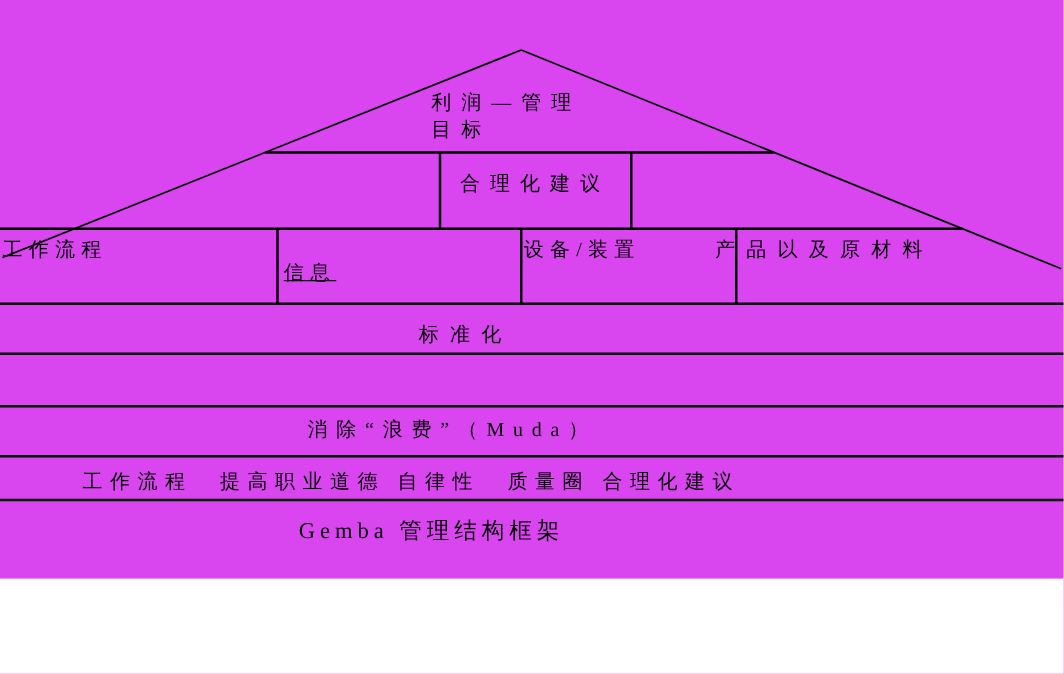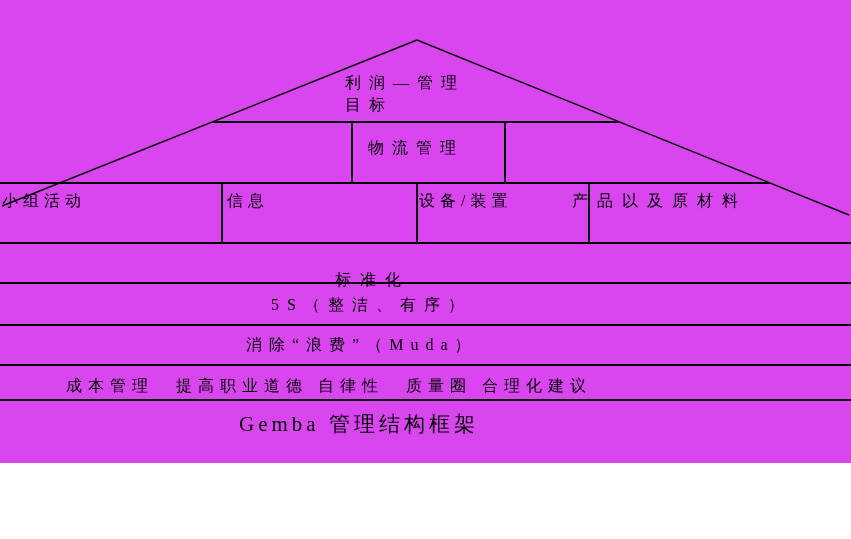--- a/index.html
+++ b/index.html
@@ -26,28 +26,28 @@
     font-size: 16px;
     line-height: 22px;
     white-space: pre-line;
     color: #000000;
   }
   .apex-label      { left: 345px; top: 72px;  letter-spacing: 8px; }
   .cell-quality    { left: 194px; top: 135px; letter-spacing: 8px; }
   .cell-cost       { left: 368px; top: 137px; letter-spacing: 8px; }
   .cell-logistics  { left: 540px; top: 137px; letter-spacing: 8px; }
   .cell-workflow   { left: 2px;   top: 190px; letter-spacing: 5px; }
-  .cell-info       { left: 227px; top: 190px; letter-spacing: 5px; }
+  .cell-info       { left: 227px; top: 208px; letter-spacing: 5px; text-decoration: underline; }
   .cell-equipment  { left: 403px; top: 190px; letter-spacing: 5px; margin-left: 16px; }
   .cell-products   { left: 572px; top: 190px; letter-spacing: 9px; }
-  .band-standard   { left: 335px; top: 269px; letter-spacing: 9px; }
+  .band-standard   { left: 335px; top: 258px; letter-spacing: 9px; }
   .band-5s         { left: 271px; top: 294px; letter-spacing: 8px; }
   .band-muda       { left: 246px; top: 334px; letter-spacing: 7px; text-align: right; }
   .band-activities { left: 66px;  top: 375px; letter-spacing: 6px; }
-  .caption         { left: 239px; top: 411px; font-size: 21px; line-height: 26px; letter-spacing: 4px; }
+  .caption         { left: 239px; top: 411px; font-size: 18px; line-height: 26px; letter-spacing: 4px; }
 </style>
 </head>
 <body>
 
 <div class="canvas">
 
   <svg class="lines-svg" viewBox="0 0 851 539" xmlns="http://www.w3.org/2000/svg">
     <line class="diag" x1="417" y1="40" x2="2" y2="206"></line>
     <line class="diag" x1="417" y1="40" x2="849" y2="215"></line>
     <line class="hline" x1="212" y1="122" x2="619" y2="122"></line>
@@ -60,27 +60,26 @@
     <line class="vline" x1="352" y1="122" x2="352" y2="183"></line>
     <line class="vline" x1="505" y1="122" x2="505" y2="183"></line>
     <line class="vline" x1="222" y1="183" x2="222" y2="243"></line>
     <line class="vline" x1="417" y1="183" x2="417" y2="243"></line>
     <line class="vline" x1="589" y1="183" x2="589" y2="243"></line>
   </svg>
 
   <div class="label apex-label">利润—管理
 目标</div>
 
-  <div class="label cell-cost">物流管理</div>
+  <div class="label cell-cost">合理化建议</div>
 
-  <div class="label cell-workflow">小组活动</div>
+  <div class="label cell-workflow">工作流程</div>
   <div class="label cell-info">信息</div>
   <div class="label cell-equipment">设备/装置</div>
   <div class="label cell-products">产品以及原材料</div>
 
   <div class="label band-standard">标准化</div>
-  <div class="label band-5s">5S（整洁、有序）</div>
   <div class="label band-muda">消除“浪费”（Muda）</div>
-  <div class="label band-activities">成本管理　提高职业道德 自律性　质量圈 合理化建议</div>
+  <div class="label band-activities">工作流程　提高职业道德 自律性　质量圈 合理化建议</div>
 
   <div class="label caption">Gemba 管理结构框架</div>
 
 </div>
 
 </body></html>

